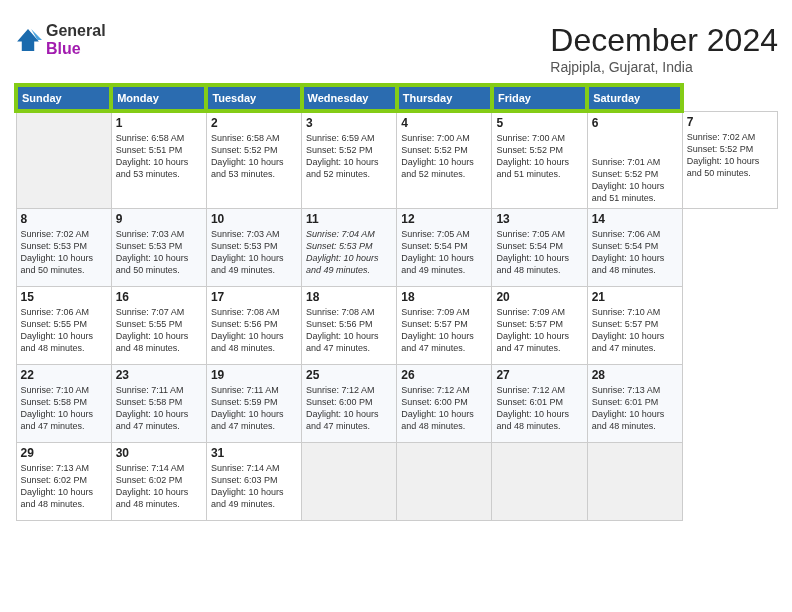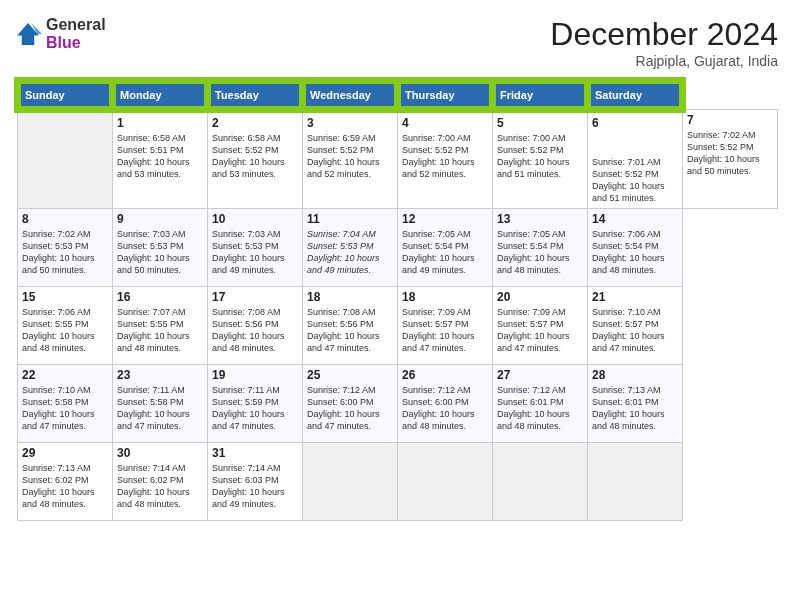--- a/index.html
+++ b/index.html
@@ -5,21 +5,21 @@
     * { margin: 0; padding: 0; box-sizing: border-box; }
     body {
       font-family: Arial, sans-serif;
       background: #fff;
       width: 792px;
       height: 612px;
       overflow: hidden;
     }
     .container {
       width: 792px;
-      padding: 16px 14px;
+      padding: 22px 14px;
     }
     .header {
       display: flex;
       justify-content: space-between;
       align-items: flex-start;
       margin-bottom: 8px;
     }
     .logo {
       display: flex;
       align-items: center;
@@ -38,21 +38,20 @@
     .logo-blue {
       font-size: 16px;
       font-weight: bold;
       color: #a21caf;
     }
     .logo-icon {
       width: 28px;
       height: 28px;
     }
     .title-block {
-      text-align: right;
     }
     .month-title {
       font-size: 32px;
       font-weight: normal;
       color: #222;
     }
     .location {
       font-size: 14px;
       color: #555;
     }
@@ -61,21 +60,21 @@
       border-collapse: collapse;
       table-layout: fixed;
     }
     th {
       background: #2b6cb0;
       color: #fff;
       font-size: 11px;
       font-weight: bold;
       padding: 5px 4px;
       text-align: left;
-      border: 7px solid #84cc16;
+      border: 4px solid #84cc16;
     }
     td {
       border: 1px solid #ccc;
       vertical-align: top;
       padding: 3px 4px;
       font-size: 9px;
       color: #333;
       height: 78px;
       background: #fff;
     }

